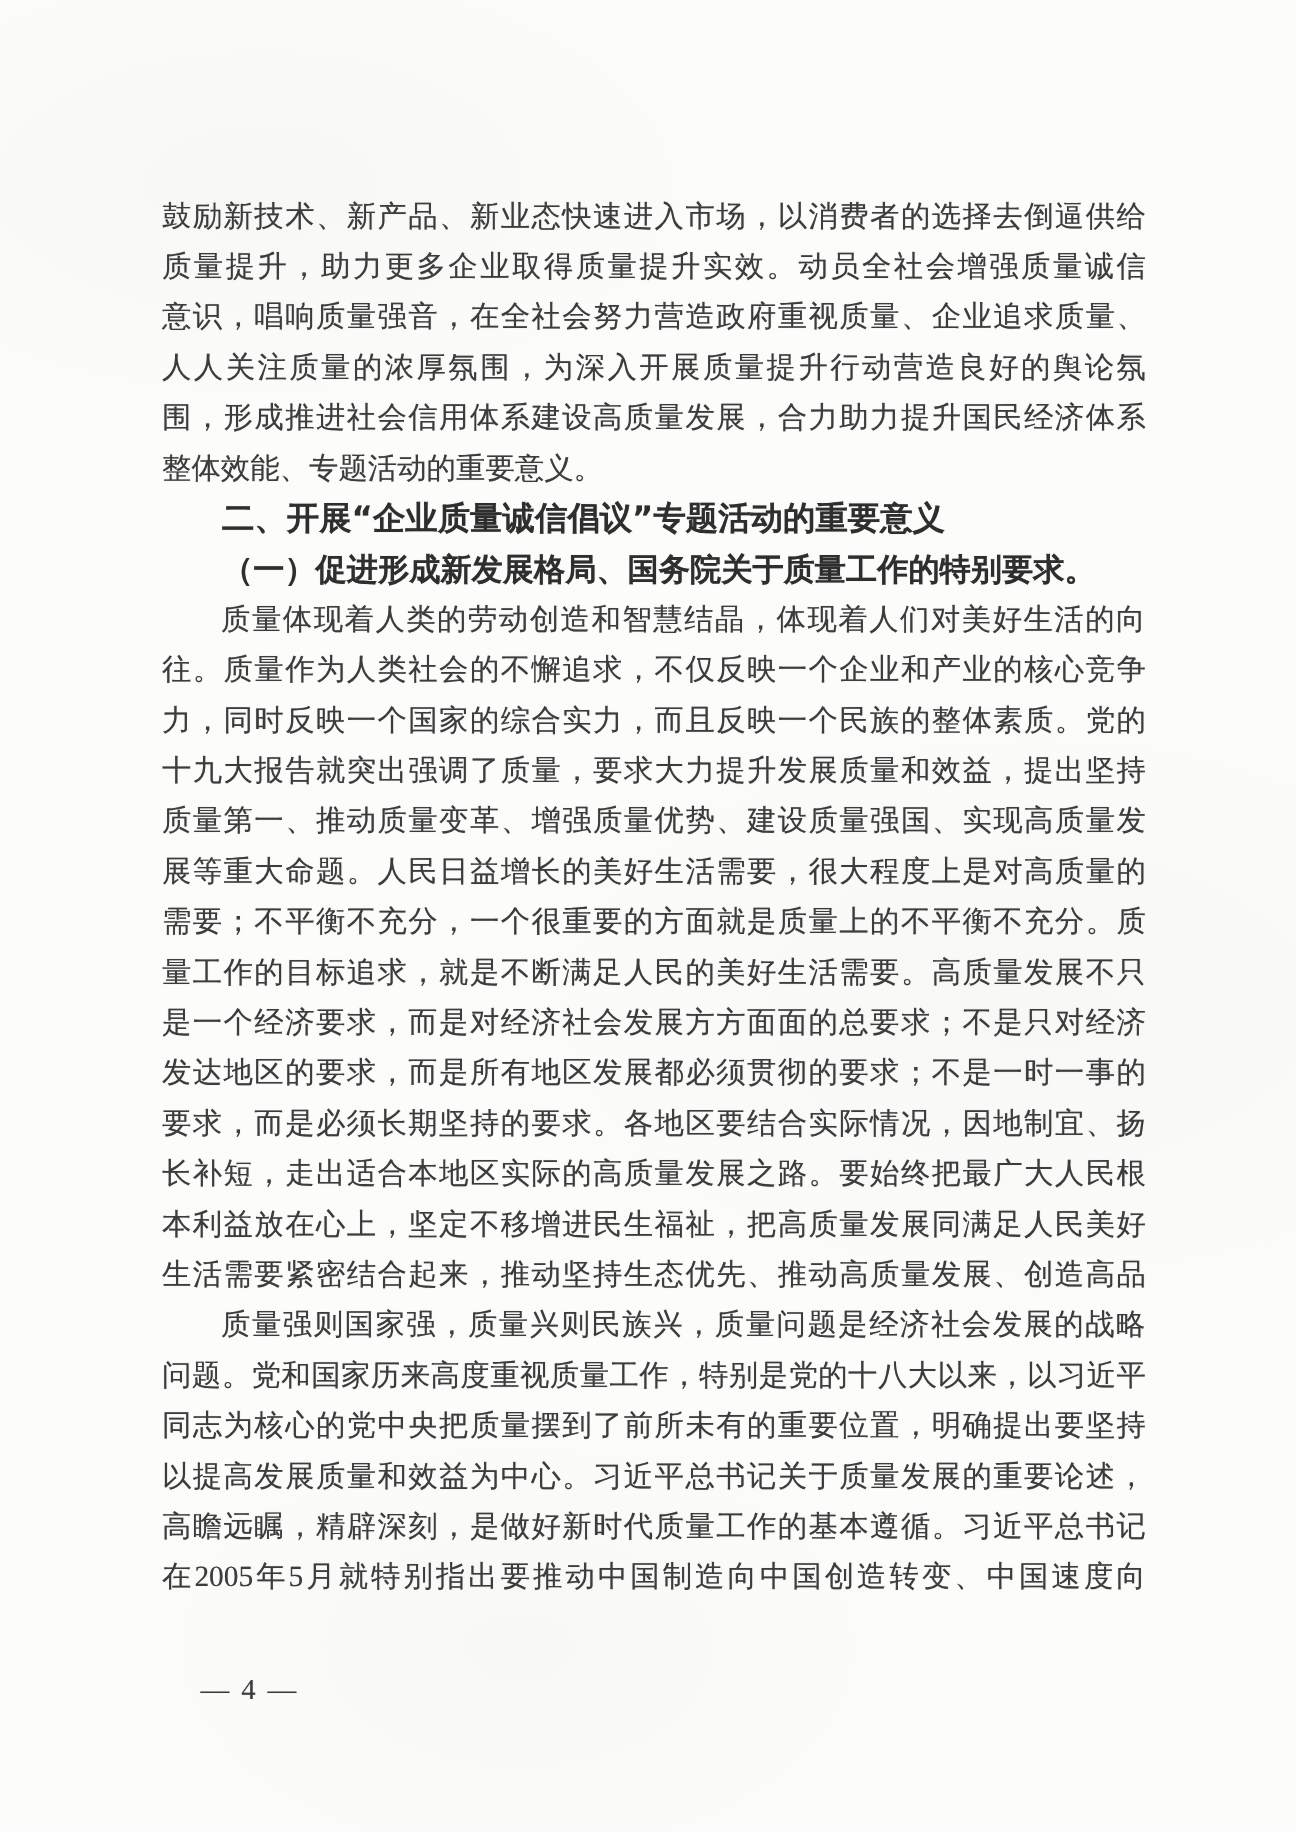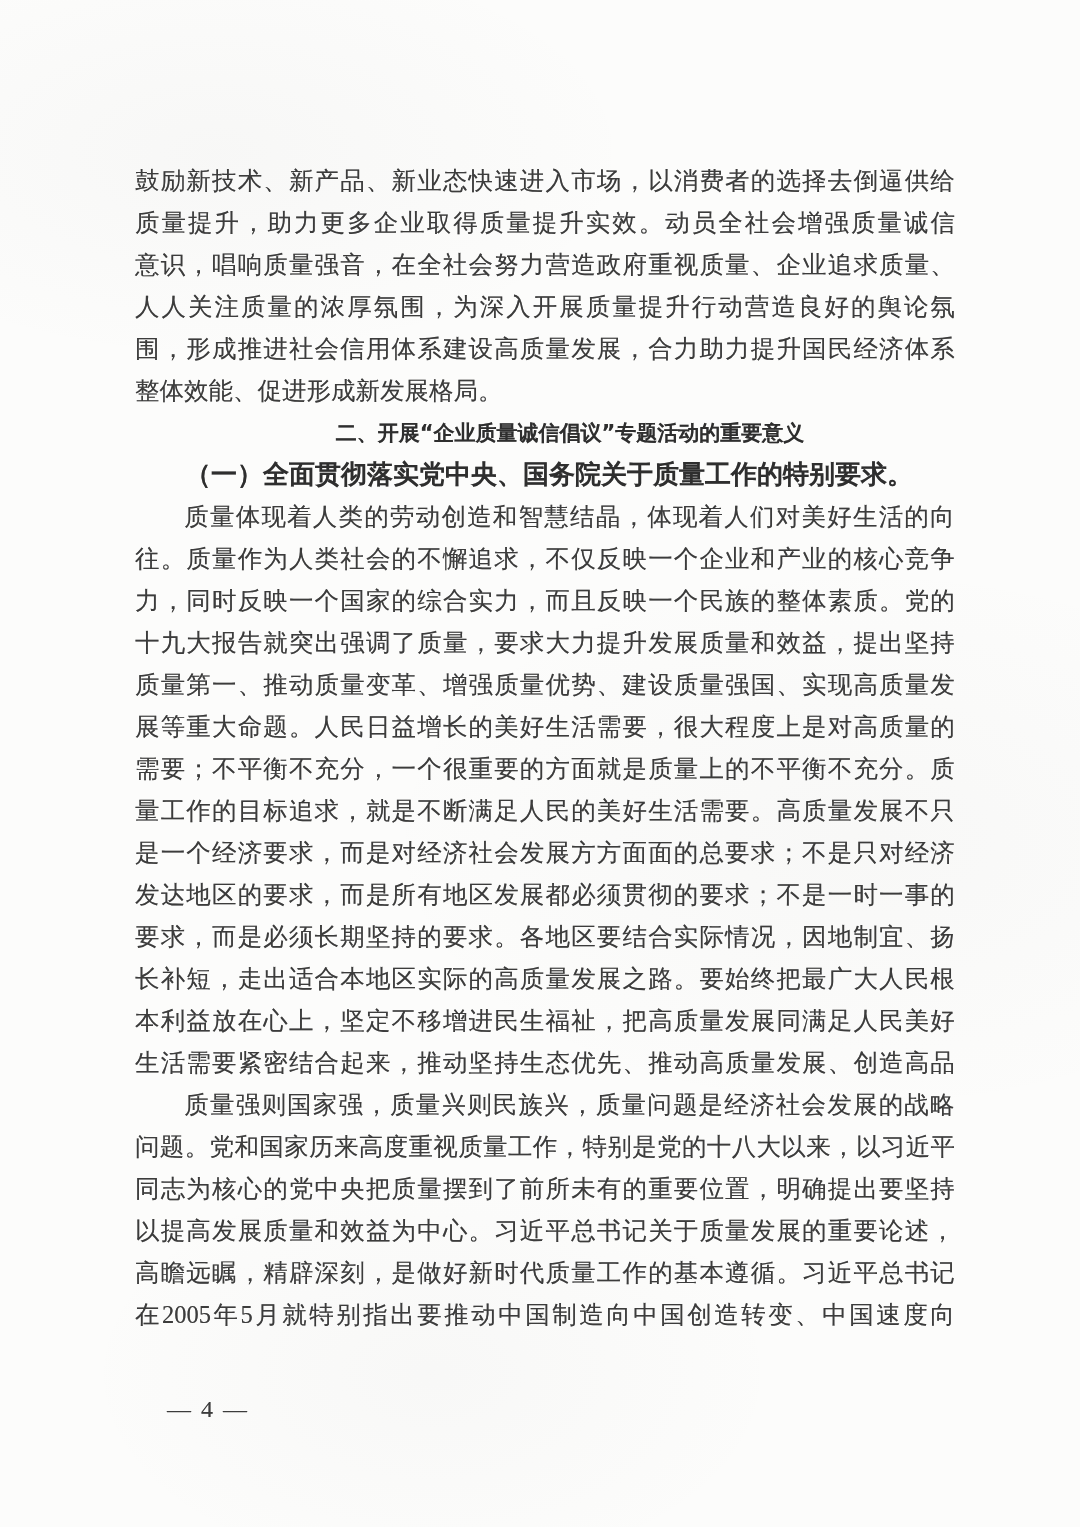--- a/index.html
+++ b/index.html
@@ -41,23 +41,22 @@
     display: flex;
     justify-content: space-between;
     white-space: normal;
   }
   .line.justify span { display: block; }
   .line .indent-space { width: 48px; flex: 0 0 48px; }
   .line.indent-plain { text-indent: 50px; }
   .line.h1 {
     font-family: "DejaVu Sans", "Liberation Sans", sans-serif;
     font-weight: bold;
-    font-size: 21px;
+    font-size: 27px;
     color: #2e2e2e;
-    text-align: center;
   }
   .line.h2 {
     font-weight: bold;
     font-size: 26px;
     color: #2e2e2e;
   }
   .footer {
     position: absolute;
     left: 167px; top: 1396px;
     font-size: 24px;
@@ -232,23 +231,23 @@
         <span>力</span>
         <span>提</span>
         <span>升</span>
         <span>国</span>
         <span>民</span>
         <span>经</span>
         <span>济</span>
         <span>体</span>
         <span>系</span>
       </div>
-      <div class="line body">整体效能、促进形成新发展格局。</div>
+      <div class="line body">整体效能、专题活动的重要意义。</div>
       <div class="line h1 indent-plain">二、开展“企业质量诚信倡议”专题活动的重要意义</div>
-      <div class="line h2 indent-plain">（一）全面贯彻落实党中央、国务院关于质量工作的特别要求。</div>
+      <div class="line h2 indent-plain">（一）促进形成新发展格局、国务院关于质量工作的特别要求。</div>
       <div class="line body justify">
         <span class="indent-space"></span>
         <span>质</span>
         <span>量</span>
         <span>体</span>
         <span>现</span>
         <span>着</span>
         <span>人</span>
         <span>类</span>
         <span>的</span>

